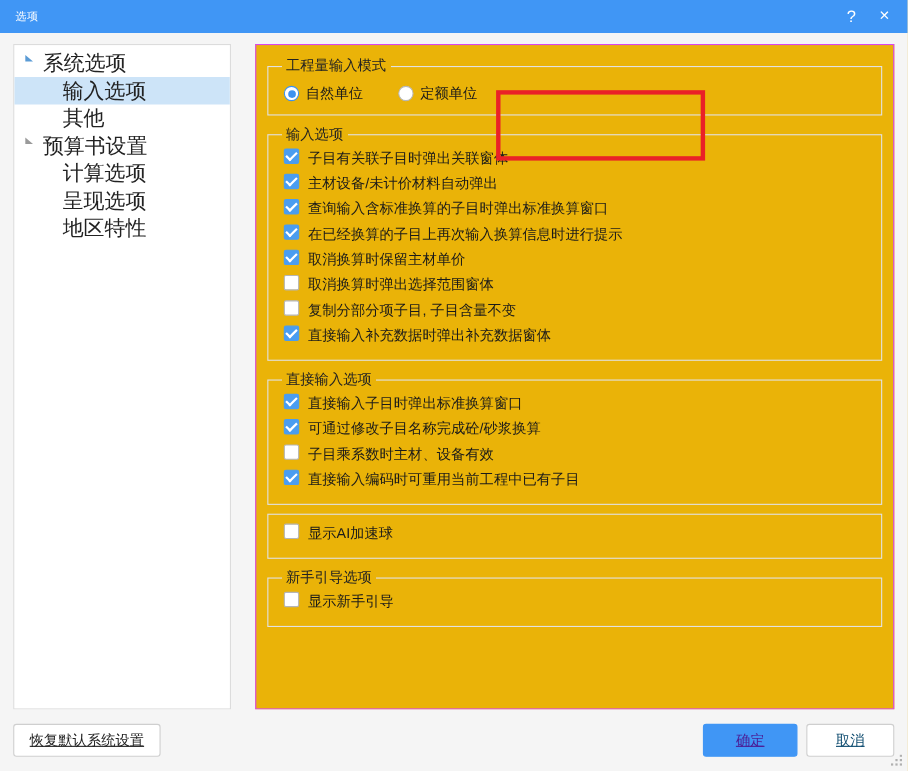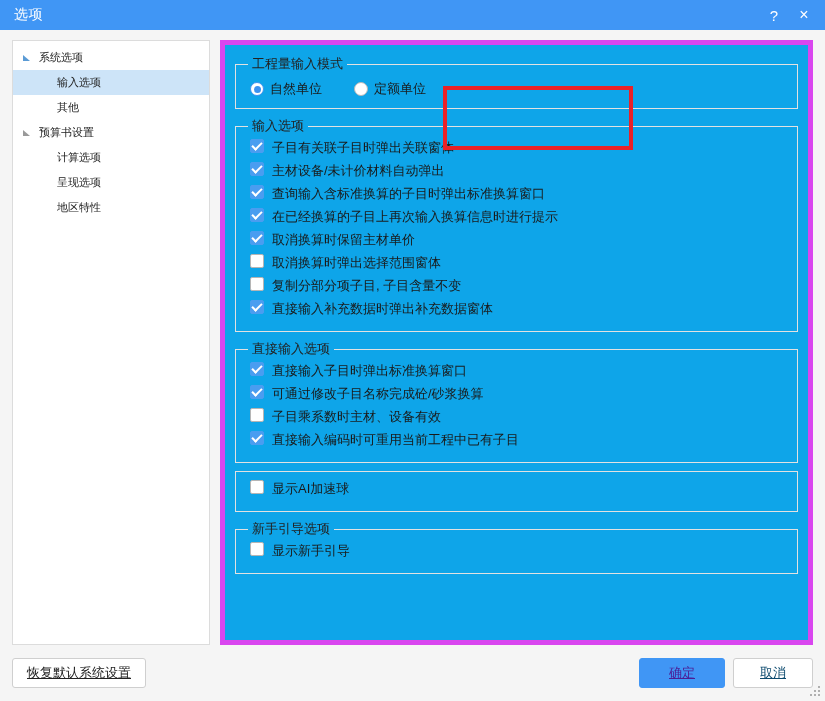--- a/index.html
+++ b/index.html
@@ -30,21 +30,21 @@
   .titlebar {
     height: 30px;
     background: #4096f5;
     display: flex;
     align-items: center;
     flex: 0 0 auto;
     position: relative;
   }
   .titlebar-text {
     color: #ffffff;
-    font-size: 14px;
+    font-size: 10px;
     margin-left: 14px;
     letter-spacing: 0.5px;
   }
   .titlebar-buttons {
     position: absolute;
     right: 0;
     top: 0;
     height: 30px;
     display: flex;
     align-items: center;
@@ -77,24 +77,23 @@
     width: 198px;
     background: #ffffff;
     border: 1px solid #dcdcdc;
     box-sizing: border-box;
     padding-top: 4px;
     flex: 0 0 auto;
     overflow: hidden;
   }
   .tree-node {
     display: flex;
-    align-items: center;
     height: 25px;
     cursor: pointer;
-    font-size: 11px;
+    font-size: 19px;
     color: #222;
     padding-left: 6px;
     box-sizing: border-box;
   }
   .tree-node.child { padding-left: 44px; }
   .tree-node.selected { background: #cde4f8; }
   .tree-arrow {
     width: 16px;
     height: 16px;
     display: inline-flex;
@@ -102,23 +101,23 @@
     justify-content: center;
     flex: 0 0 auto;
     margin-right: 4px;
   }
   .tree-arrow svg { display: block; }
   .tree-label { white-space: nowrap; }
 
   
   .content {
     flex: 1 1 auto;
-    margin-left: 10px;
-    background: #0ea5e9;
-    border: 5px solid #d946ef;
+    margin-left: 22px;
+    background: #eab308;
+    border: 1px solid #d946ef;
     box-sizing: border-box;
     padding: 10px 10px 10px 10px;
     overflow: hidden;
     position: relative;
   }
 
   fieldset.group {
     border: 1px solid #e2e2e2;
     margin: 0 0 8px 0;
     padding: 4px 10px 8px 10px;

